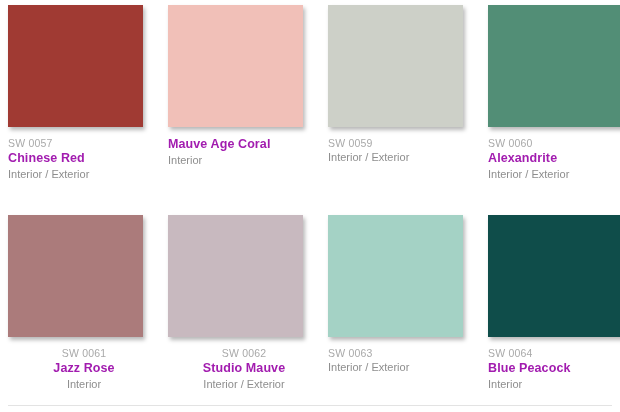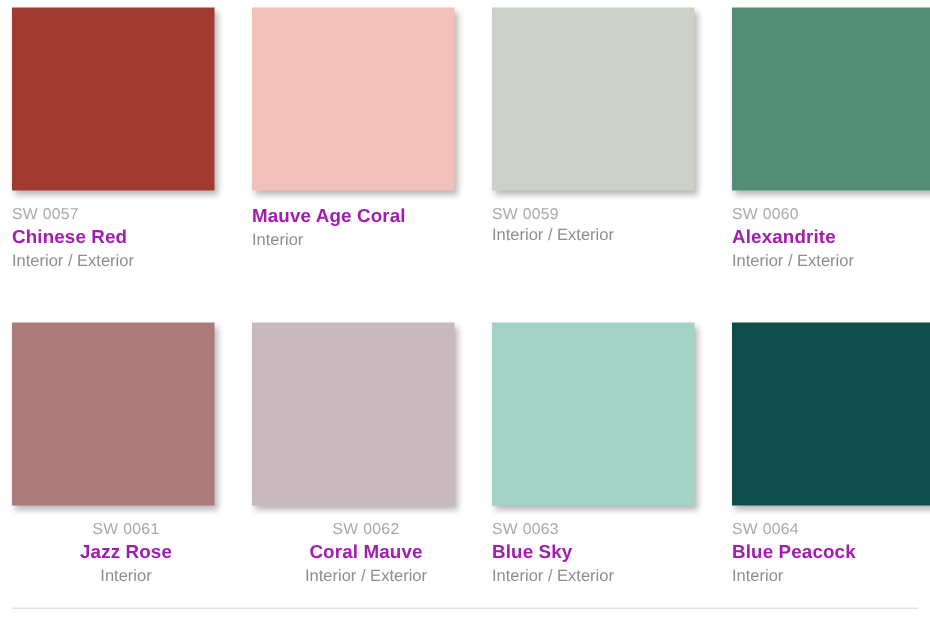--- a/index.html
+++ b/index.html
@@ -110,29 +110,28 @@
       <div class="meta">
         <div class="code">SW 0061</div>
         <div class="name">Jazz Rose</div>
         <div class="usage">Interior</div>
       </div>
     </div>
     <div class="cell" style="left: 168px; top: 215px; text-align: center;">
       <div class="swatch" style="background: rgb(200, 185, 191);"></div>
       <div class="meta">
         <div class="code">SW 0062</div>
-        <div class="name">Coral Mauve</div>
+        <div class="name">Studio Mauve</div>
         <div class="usage">Interior / Exterior</div>
       </div>
     </div>
     <div class="cell" style="left: 328px; top: 215px;">
       <div class="swatch" style="background: rgb(164, 210, 197);"></div>
       <div class="meta">
         <div class="code">SW 0063</div>
-        <div class="name">Blue Sky</div>
         <div class="usage">Interior / Exterior</div>
       </div>
     </div>
     <div class="cell" style="left: 488px; top: 215px;">
       <div class="swatch" style="background: rgb(15, 77, 74);"></div>
       <div class="meta">
         <div class="code">SW 0064</div>
         <div class="name">Blue Peacock</div>
         <div class="usage">Interior</div>
       </div>

